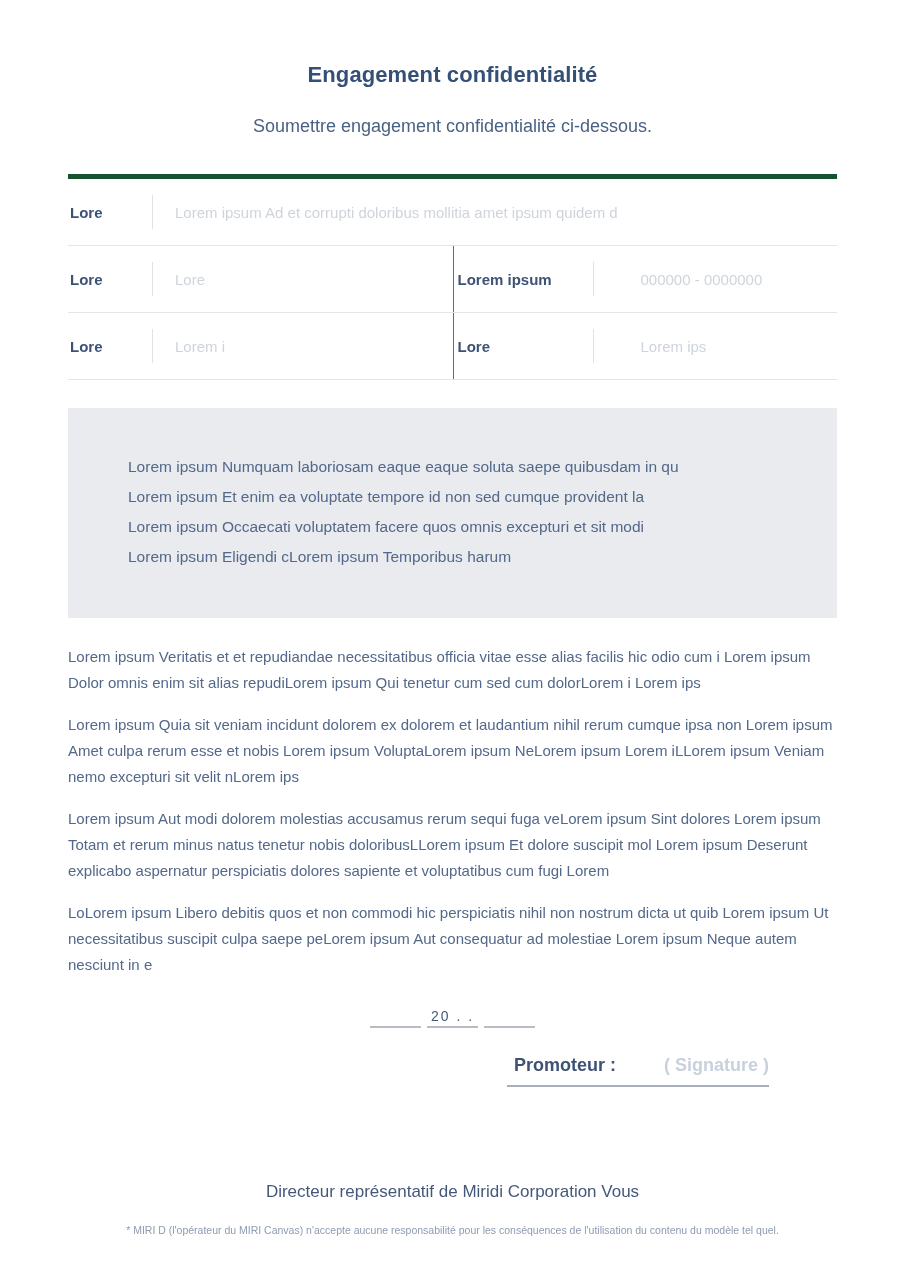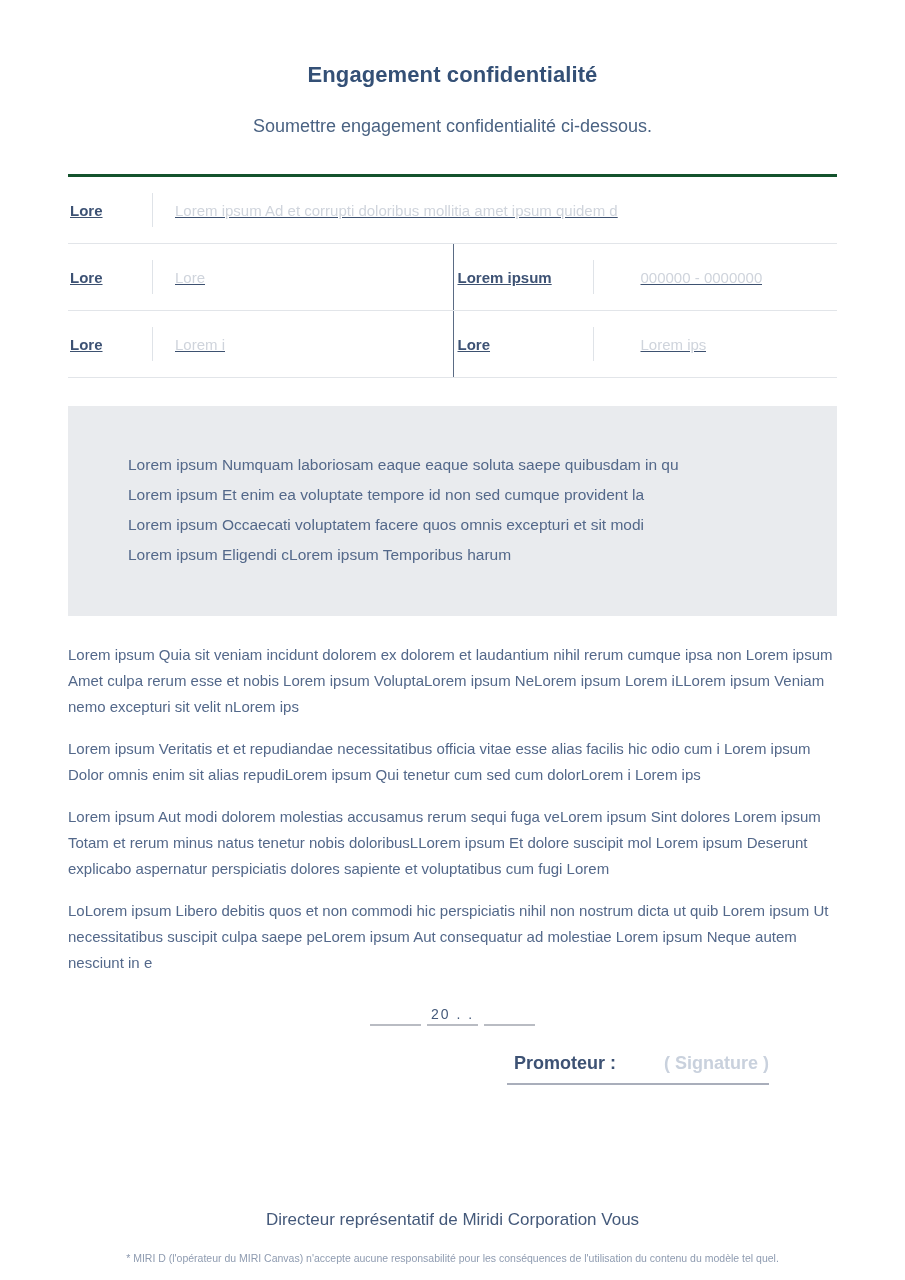--- a/index.html
+++ b/index.html
@@ -37,23 +37,22 @@
     padding-top: 28px;
     text-align: center;
     font-size: 18px;
     font-weight: normal;
     color: #4a6282;
   }
 
   
   .form-table {
     margin: 37px 68px 0 68px;
-    border-top: 3px solid #14532d;
+    border-top: 5px solid #14532d;
     border-collapse: collapse;
-    text-decoration: underline;
   }
   .form-row {
     display: flex;
     border-bottom: 1px solid #e2e5e9;
     min-height: 66px;
   }
   .form-row:last-child {
     border-bottom: 1px solid #e2e5e9;
   }
   .cell-group {
@@ -177,21 +176,21 @@
     height: 2px;
     background: #a9aebb;
     width: 100%;
   }
 
   
   .footer {
     position: absolute;
     left: 0;
     right: 0;
-    bottom: 16px;
+    bottom: 44px;
     text-align: center;
   }
   .footer-director {
     font-size: 17px;
     color: #44597a;
     margin-bottom: 22px;
   }
   .footer-note {
     font-size: 10.5px;
     color: #8e9bb0;
@@ -244,22 +243,22 @@
   </div>
 
   <div class="gray-block">
     <div class="gray-line">Lorem ipsum Numquam laboriosam eaque eaque soluta saepe quibusdam in qu</div>
     <div class="gray-line">Lorem ipsum Et enim ea voluptate tempore id non sed cumque provident la</div>
     <div class="gray-line">Lorem ipsum Occaecati voluptatem facere quos omnis excepturi et sit modi</div>
     <div class="gray-line">Lorem ipsum Eligendi cLorem ipsum Temporibus harum</div>
   </div>
 
   <div class="body-area">
+    <p class="body-par">Lorem ipsum Veritatis et et repudiandae necessitatibus officia vitae esse alias facilis hic odio cum i Lorem ipsum Dolor omnis enim sit alias repudiLorem ipsum Qui tenetur cum sed cum dolorLorem i Lorem ips</p>
     <p class="body-par">Lorem ipsum Quia sit veniam incidunt dolorem ex dolorem et laudantium nihil rerum cumque ipsa non Lorem ipsum Amet culpa rerum esse et nobis Lorem ipsum VoluptaLorem ipsum NeLorem ipsum Lorem iLLorem ipsum Veniam nemo excepturi sit velit nLorem ips</p>
-    <p class="body-par">Lorem ipsum Veritatis et et repudiandae necessitatibus officia vitae esse alias facilis hic odio cum i Lorem ipsum Dolor omnis enim sit alias repudiLorem ipsum Qui tenetur cum sed cum dolorLorem i Lorem ips</p>
     <p class="body-par">Lorem ipsum Aut modi dolorem molestias accusamus rerum sequi fuga veLorem ipsum Sint dolores Lorem ipsum Totam et rerum minus natus tenetur nobis doloribusLLorem ipsum Et dolore suscipit mol Lorem ipsum Deserunt explicabo aspernatur perspiciatis dolores sapiente et voluptatibus cum fugi Lorem</p>
     <p class="body-par">LoLorem ipsum Libero debitis quos et non commodi hic perspiciatis nihil non nostrum dicta ut quib Lorem ipsum Ut necessitatibus suscipit culpa saepe peLorem ipsum Aut consequatur ad molestiae Lorem ipsum Neque autem nesciunt in e</p>
 
     <div class="date-block">
       <div class="date-inner">
         <div class="date-text">20 . .</div>
         <div class="date-rules">
           <span></span>
           <span></span>
           <span></span>

